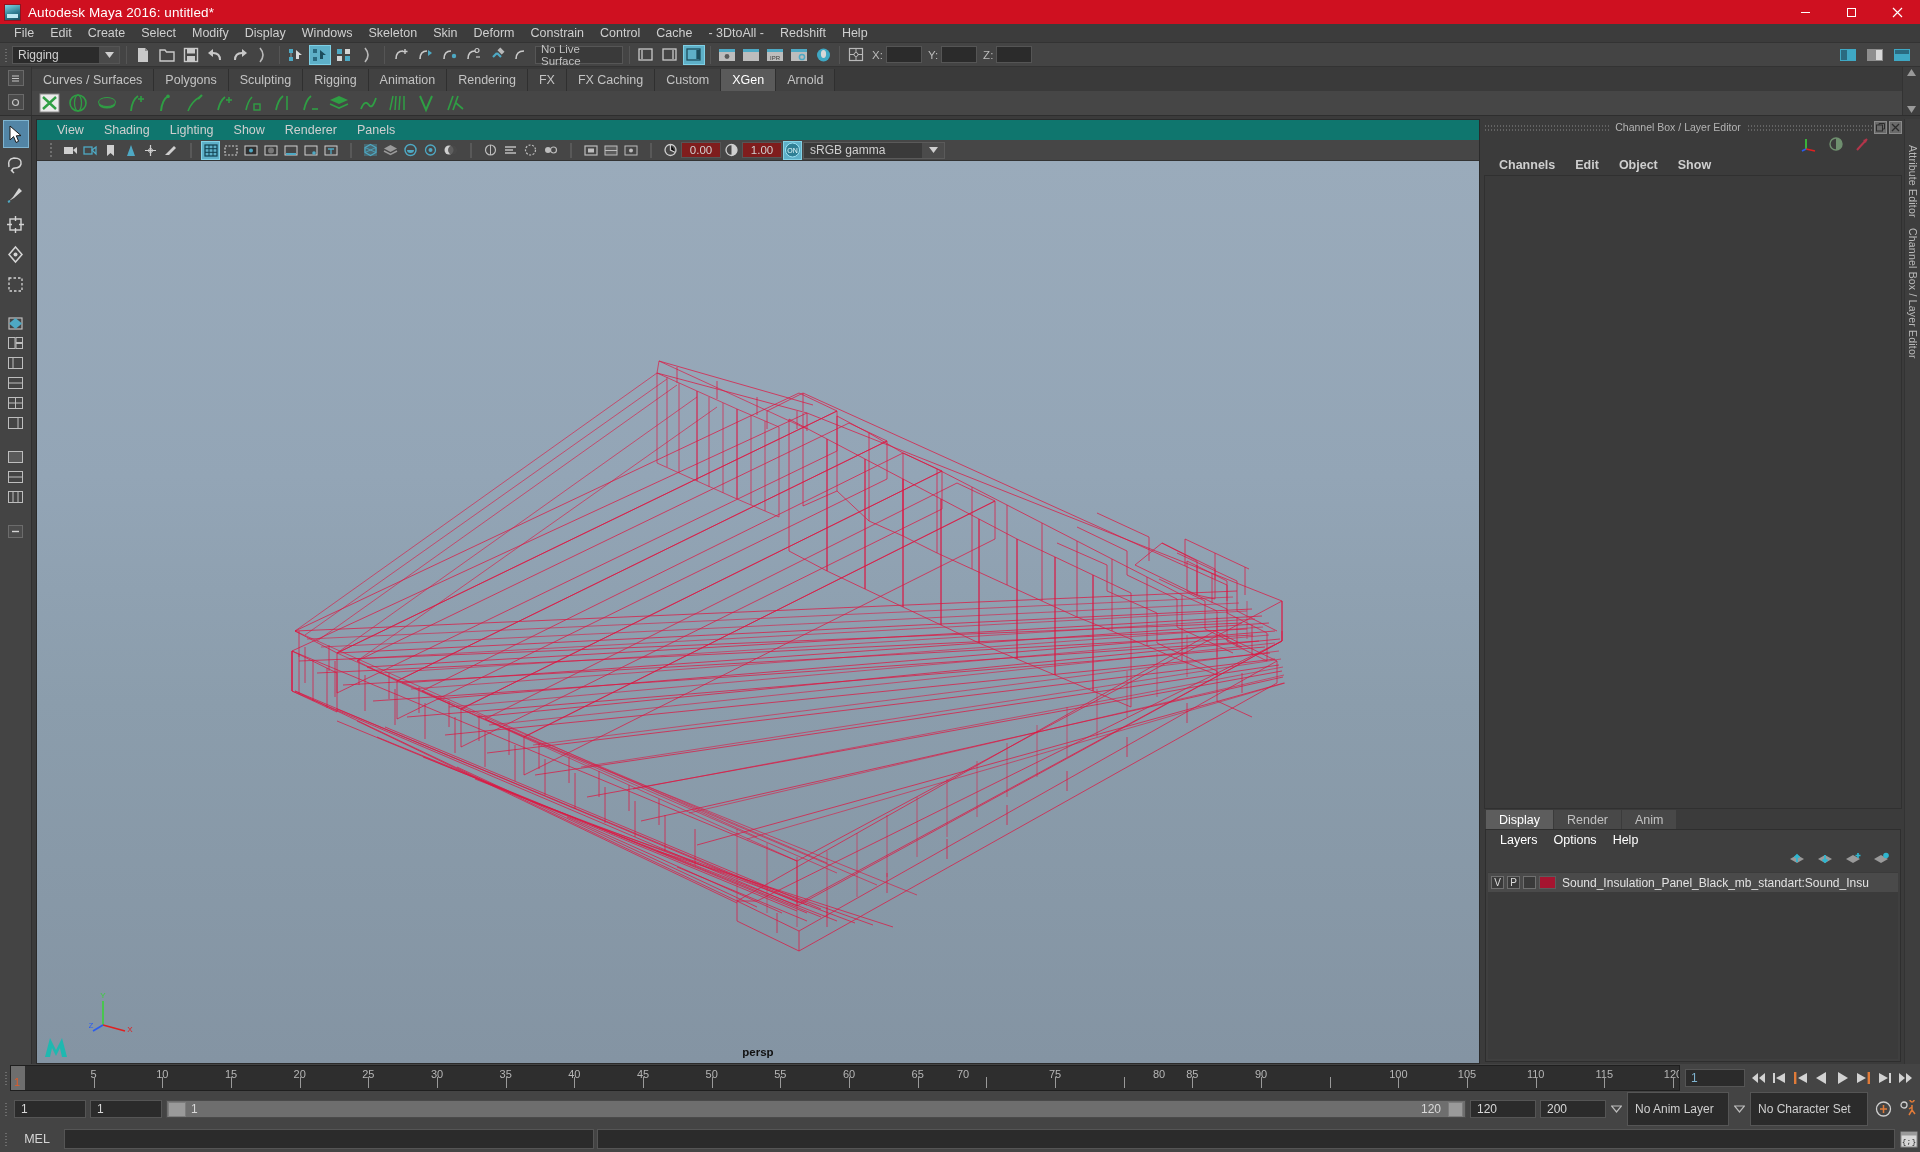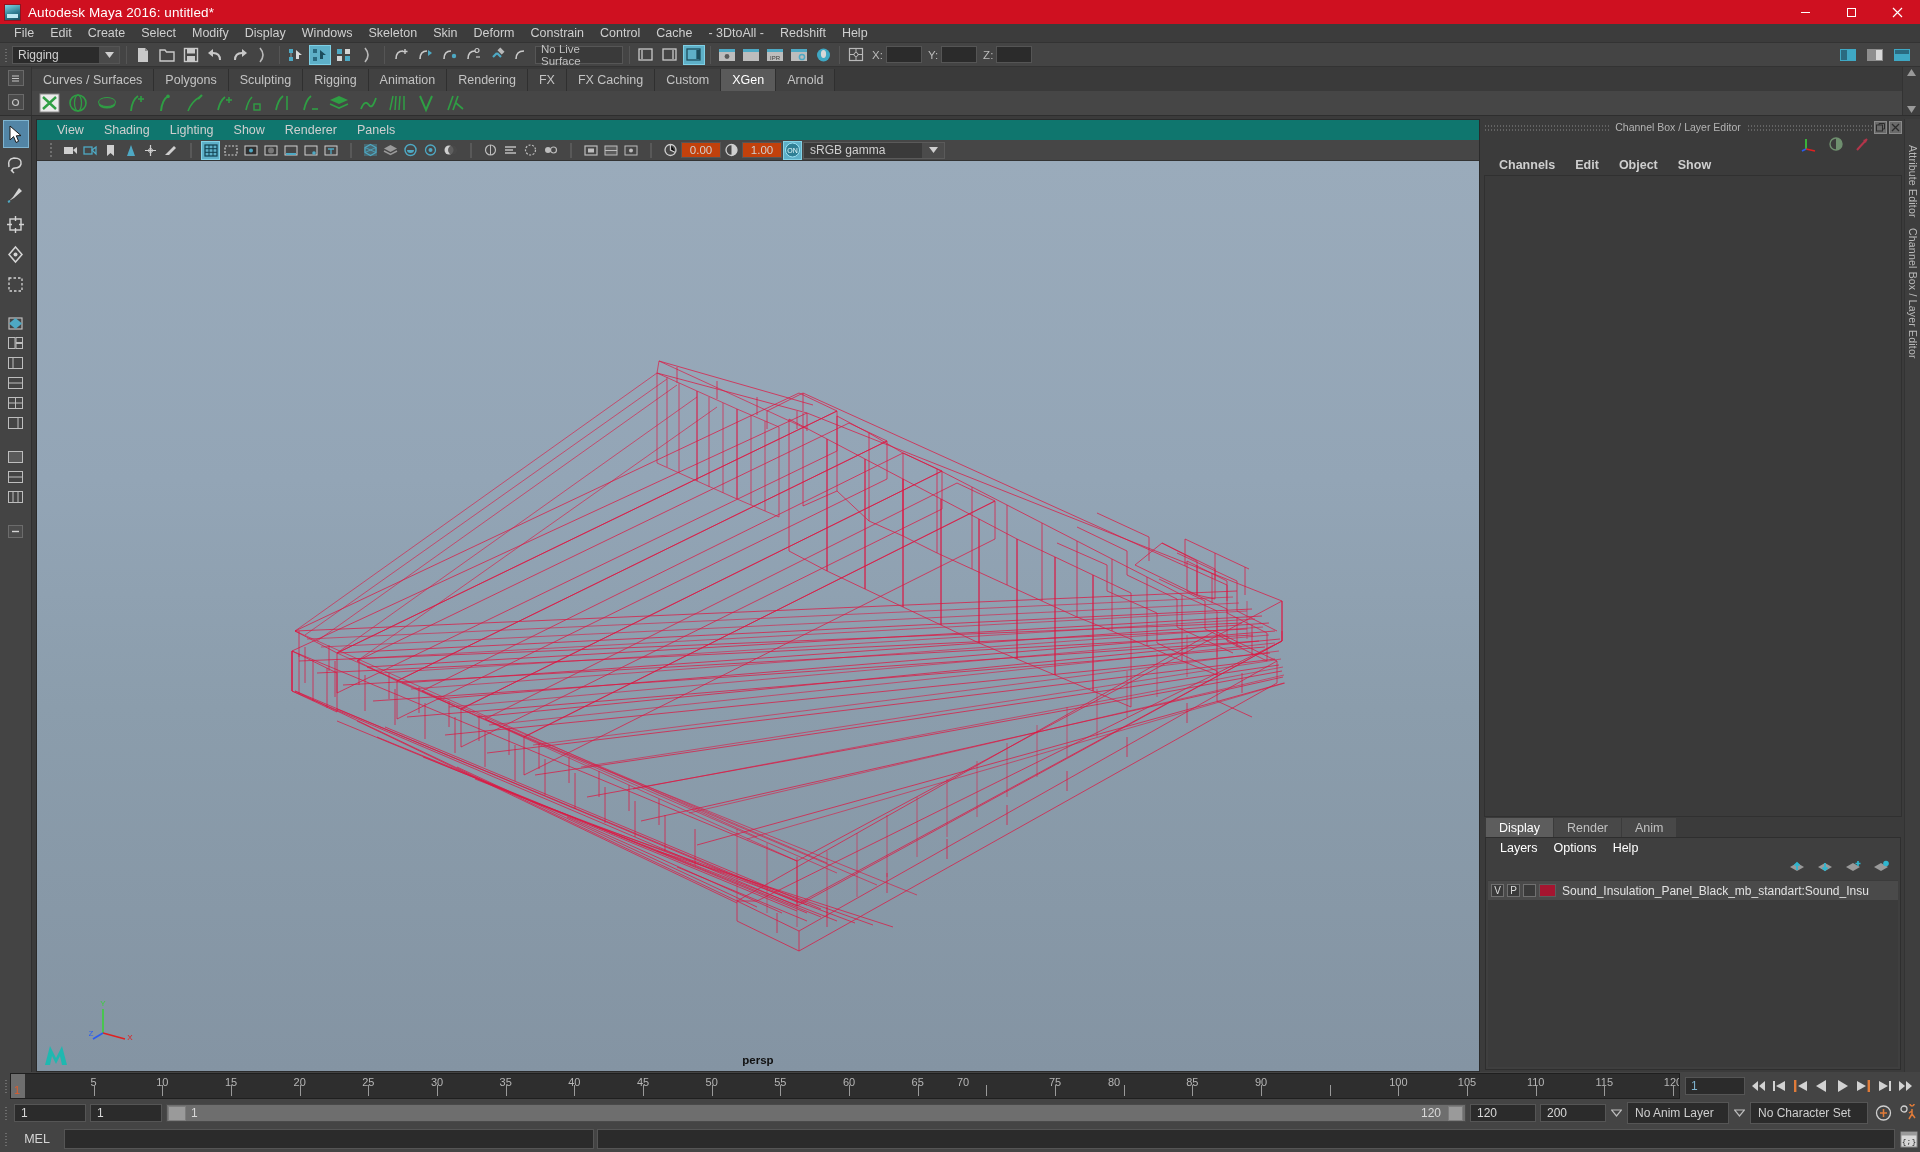--- a/index.html
+++ b/index.html
@@ -108,21 +108,21 @@
   .tbxsm{ width:24px;height:18px;display:flex;align-items:center;justify-content:center;}
 
   
   .vpcol{ flex:1 1 auto; display:flex; flex-direction:column; min-width:0; padding:3px 2px 0 4px;}
   .vppanel{ flex:1 1 auto; display:flex; flex-direction:column; border:1px solid #2b2b2b; min-height:0;}
   .vpmenubar{ height:20px;background:#0f766e;display:flex;align-items:center;padding-left:10px;flex:0 0 20px;}
   .vpmenubar .vm{ padding:0 10px;font-size:12.5px;color:#cfcfcf; }
   .vptoolbar{ height:21px;background:#464646;display:flex;align-items:center;padding-left:4px;gap:1px;flex:0 0 21px;border-bottom:1px solid #333;}
   .vtb{ width:19px;height:19px;display:flex;align-items:center;justify-content:center;}
   .vtb.on{ background:#5eb0c8;border:1px solid #83d2e6;}
-  .vnum{ width:40px;height:16px;background:#c2410c;border:1px solid #555;color:#cfcfcf;font-size:11.5px;
+  .vnum{ width:40px;height:16px;background:#7f1d1d;border:1px solid #555;color:#cfcfcf;font-size:11.5px;
          display:flex;align-items:center;justify-content:center;}
   .vgamma{ width:142px;height:17px;background:#3a3a3a;border:1px solid #5a5a5a;display:flex;align-items:center;
            position:relative;font-size:12px;color:#cfcfcf;padding-left:6px;}
   .vgamma .arr{position:absolute;right:0;top:0;height:15px;width:22px;background:#4b4b4b;display:flex;align-items:center;justify-content:center;}
 
   .viewport{ flex:1 1 auto; position:relative; overflow:hidden;
     background:linear-gradient(#9aabbb 0%, #93a5b6 35%, #8b9dac 60%, #8494a3 100%);}
   .viewport svg.wire{ position:absolute; left:0; top:0; }
   .axisgiz{ position:absolute; left:52px; bottom:30px; width:46px;height:46px;}
   .vplabel{ position:absolute; left:0; right:0; bottom:5px; text-align:center;
@@ -178,21 +178,21 @@
   .pbtn2{width:17px;height:18px;display:flex;align-items:center;justify-content:center;}
 
   .rangerow{ flex:0 0 26px; display:flex; align-items:center; background:#444; padding-left:2px; gap:4px;}
   .rfield{height:18px;background:#2b2b2b;border:1px solid #555;color:#d8d8d8;font-size:12px;
           display:flex;align-items:center;padding-left:6px;}
   .rangebar{flex:1 1 auto;height:18px;background:#6e6e6e;border:1px solid #4a4a4a;position:relative;min-width:0;display:flex;align-items:center;}
   .rangebar .hl{width:18px;height:15px;background:#9a9a9a;border:1px solid #7d7d7d;margin-left:1px;}
   .rangebar .startlab{font-size:12px;color:#d8d8d8;margin-left:5px;}
   .rangebar .endlab{position:absolute;right:24px;font-size:12px;color:#d8d8d8;}
   .rangebar .hr{position:absolute;right:2px;width:15px;height:15px;background:#9a9a9a;border:1px solid #7d7d7d;}
-  .dropsel{height:22px;background:#2b2b2b;border:1px solid #555;color:#cfcfcf;font-size:12px;
+  .dropsel{height:34px;background:#2b2b2b;border:1px solid #555;color:#cfcfcf;font-size:12px;
            display:flex;align-items:center;padding-left:7px;}
   .triarr{width:13px;height:18px;display:flex;align-items:center;justify-content:center;}
 
   
   .cmdrow{flex:0 0 26px;display:flex;align-items:center;background:#444;padding-left:2px;gap:3px;}
   .mellabel{width:48px;font-size:12.5px;color:#d6d6d6;text-align:center;flex:0 0 48px;}
   .cmdin{flex:0 0 530px;height:20px;background:#2b2b2b;border:1px solid #555;}
   .cmdout{flex:1 1 auto;height:20px;background:#2b2b2b;border:1px solid #555;min-width:0;}
   .cmdicon{width:22px;height:20px;display:flex;align-items:center;justify-content:center;flex:0 0 22px;}
 
@@ -1254,21 +1254,21 @@
           <div class="tstick" style="left: 769.333px;">55</div>
           <div class="tsmark" style="left: 769.333px;"></div>
           <div class="tstick" style="left: 838px;">60</div>
           <div class="tsmark" style="left: 838px;"></div>
           <div class="tstick" style="left: 906.667px;">65</div>
           <div class="tsmark" style="left: 906.667px;"></div>
           <div class="tstick" style="left: 952px;">70</div>
           <div class="tsmark" style="left: 975.333px;"></div>
           <div class="tstick" style="left: 1044px;">75</div>
           <div class="tsmark" style="left: 1044px;"></div>
-          <div class="tstick" style="left: 1103px;">80</div>
+          <div class="tstick" style="left: 1148px;">80</div>
           <div class="tsmark" style="left: 1112.67px;"></div>
           <div class="tstick" style="left: 1181.33px;">85</div>
           <div class="tsmark" style="left: 1181.33px;"></div>
           <div class="tstick" style="left: 1250px;">90</div>
           <div class="tsmark" style="left: 1250px;"></div>
           <div class="tstick" style="left: 1318.67px; margin-top: 20px;">95</div>
           <div class="tsmark" style="left: 1318.67px;"></div>
           <div class="tstick" style="left: 1387.33px;">100</div>
           <div class="tsmark" style="left: 1387.33px;"></div>
           <div class="tstick" style="left: 1456px;">105</div>

